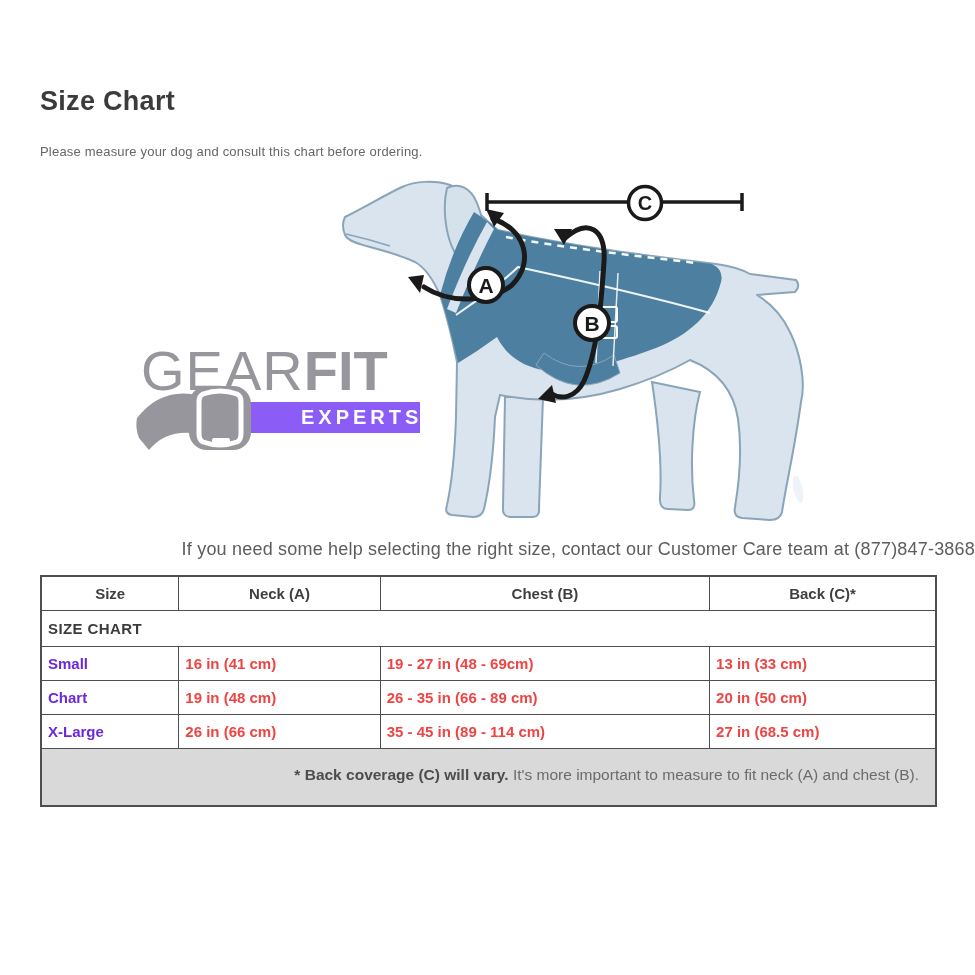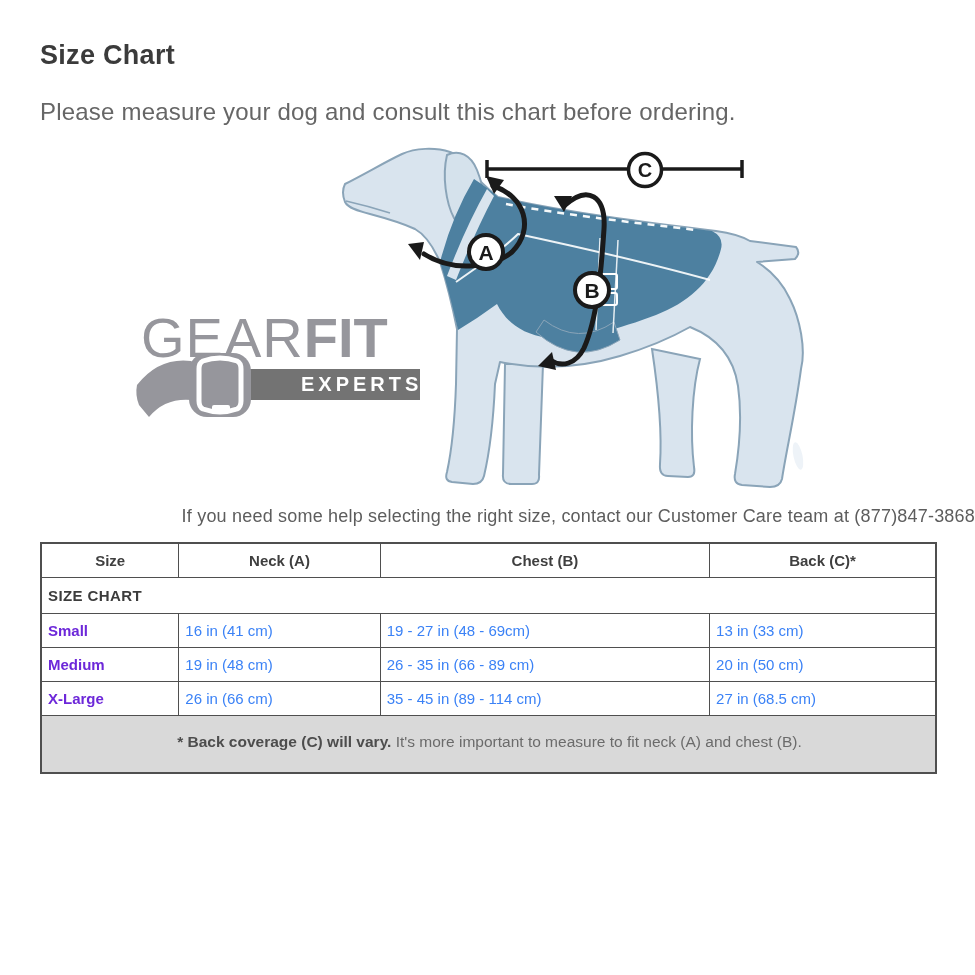--- a/index.html
+++ b/index.html
@@ -1,40 +1,40 @@
 <!DOCTYPE html>
 <html><head>
 <meta charset="utf-8">
 <style>
   html,body{margin:0;padding:0;background:#fff;}
   body{font-family:"Liberation Sans",sans-serif;color:#3b3b3b;}
-  .page{width:975px;height:975px;background:#fff;overflow:hidden;position:relative;box-sizing:border-box;padding-top:40px;}
+  .page{width:975px;height:975px;background:#fff;overflow:hidden;position:relative;box-sizing:border-box;padding-top:86px;}
   .page-title{margin:0 0 0 40px;font-size:27px;font-weight:600;color:#3b3b3b;letter-spacing:.3px;}
-  .page-subtitle{margin:27px 0 0 40px;font-size:24px;color:#666;letter-spacing:.2px;}
+  .page-subtitle{margin:27px 0 0 40px;font-size:13px;color:#666;letter-spacing:.2px;}
   .illustration{position:relative;height:364px;margin-top:8px;}
   .diagram-svg{position:absolute;left:0;top:0;}
   
   .logo{position:absolute;left:0;top:4px;width:100%;height:100%;pointer-events:none;}
   .logo-wordmark{position:absolute;left:141px;top:172px;font-size:56px;line-height:1;color:#96969c;white-space:nowrap;}
   .logo-gear{font-weight:300;letter-spacing:1px;}
   .logo-fit{font-weight:800;letter-spacing:0;}
-  .logo-banner{position:absolute;left:227px;top:231px;width:193px;height:31px;background:#737373;color:#fff;
+  .logo-banner{position:absolute;left:227px;top:231px;width:193px;height:31px;background:#8b5cf6;color:#fff;
     font-weight:700;font-size:20px;letter-spacing:4px;line-height:31px;padding-left:74px;box-sizing:border-box;overflow:hidden;}
   .collar-icon{position:absolute;left:133px;top:211px;}
   
   .help-text{margin:8px 0 0 0;text-align:right;font-size:18px;color:#5d5d5d;letter-spacing:.2px;}
   
   .table-wrap{margin:15px 38px 0 40px;}
   table.size-table{width:100%;border-collapse:collapse;border:2px solid #4f4f4f;font-size:15px;table-layout:fixed;}
   .size-table th,.size-table td{border:1px solid #4f4f4f;padding:8px 6px;}
   .size-table .table-title{font-weight:700;color:#3c3c3c;letter-spacing:.4px;font-size:15px;padding:9px 6px;}
   .size-table thead th{font-weight:700;color:#3f3f3f;font-size:15px;}
   .size-table td.cell-size{font-weight:700;color:#6d28d9;}
-  .size-table td.cell-val{color:#3b82f6;font-weight:400;}
-  .size-table tfoot td{background:#d9d9d9;text-align:center;padding:17px 16px 21px 18px;font-size:15.5px;color:#6b6b6b;}
+  .size-table td.cell-val{color:#ef4444;font-weight:700;}
+  .size-table tfoot td{background:#d9d9d9;text-align:right;padding:17px 16px 21px 18px;font-size:15.5px;color:#6b6b6b;}
   .footnote-bold{font-weight:600;color:#4d4d4d;}
 </style>
 </head>
 <body>
 
 <div class="page">
 
   <h1 class="page-title">Size Chart</h1>
   <p class="page-subtitle">Please measure your dog and consult this chart before ordering.</p>
 
@@ -126,21 +126,21 @@
         </tr>
       </thead>
       <tbody>
         <tr>
           <td class="cell-size">Small</td>
           <td class="cell-val">16 in (41 cm)</td>
           <td class="cell-val">19 - 27 in (48 - 69cm)</td>
           <td class="cell-val">13 in (33 cm)</td>
         </tr>
         <tr>
-          <td class="cell-size">Medium</td>
+          <td class="cell-size">Chart</td>
           <td class="cell-val">19 in (48 cm)</td>
           <td class="cell-val">26 - 35 in (66 - 89 cm)</td>
           <td class="cell-val">20 in (50 cm)</td>
         </tr>
         <tr>
           <td class="cell-size">X-Large</td>
           <td class="cell-val">26 in (66 cm)</td>
           <td class="cell-val">35 - 45 in (89 - 114 cm)</td>
           <td class="cell-val">27 in (68.5 cm)</td>
         </tr>

